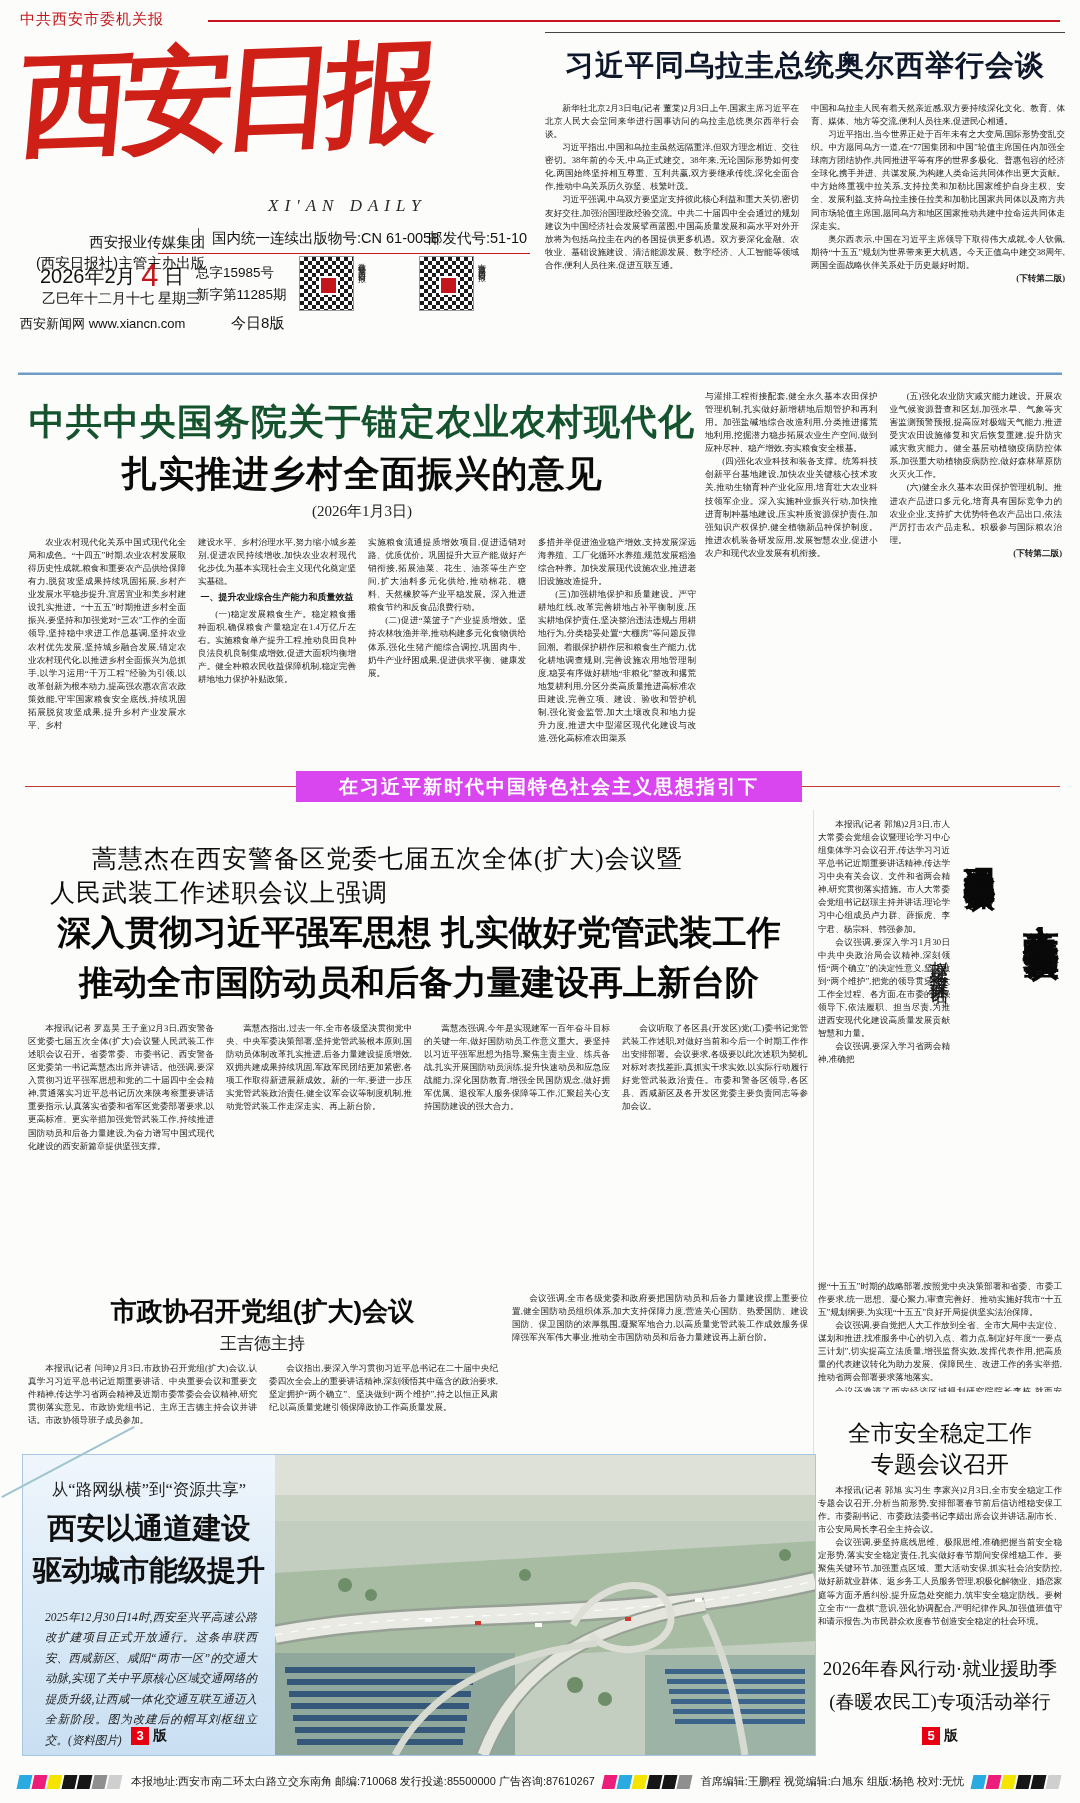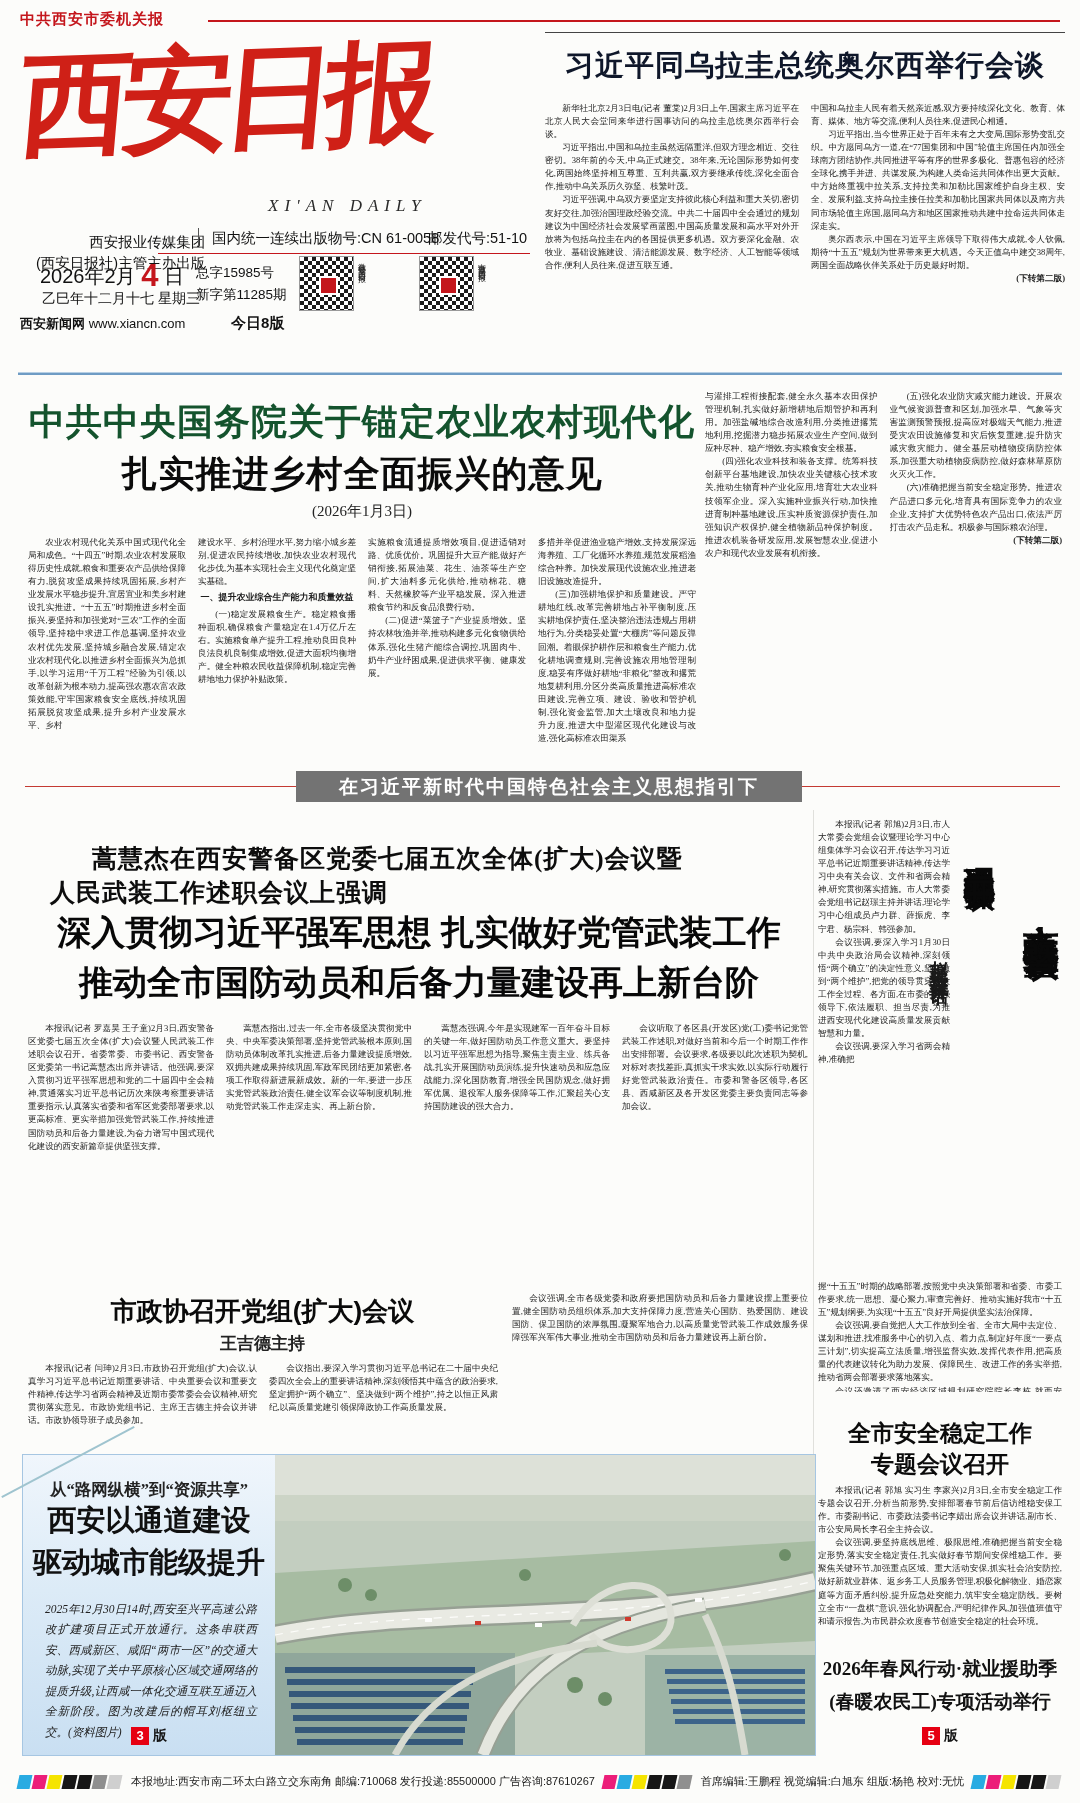--- a/index.html
+++ b/index.html
@@ -1,21 +1,21 @@
 <!DOCTYPE html>
 <html><head>
 <meta charset="utf-8">
 <style>
   *{margin:0;padding:0;box-sizing:border-box}
   body{background:#d9d9d9}
   #page{position:relative;width:1080px;height:1803px;margin:0 auto;background:#fcfcfa;
         font-family:"Liberation Serif","DejaVu Serif",serif;color:#141414;overflow:hidden}
   .abs{position:absolute}
   .sans{font-family:"Liberation Sans","DejaVu Sans",sans-serif}
-  .b{font-weight:bold}
+  .b{font-weight:normal}
   .ctr{text-align:center}
   .red{color:#c4161c}
   .bt{font-size:8.6px;line-height:1.52;text-align:justify;color:#1d1d1d}
   .bt p{text-indent:2em;margin:0}
   .bt p.noind{text-indent:0}
   .bt p.sechead{text-indent:0;text-align:center;font-weight:bold;margin:3px 0;font-size:9px}
   .jump{display:block;text-align:right;text-indent:0;font-weight:bold}
   .cols{display:flex}
   .cols>div{flex:1;overflow:hidden}
   .cols.g12>div+div{margin-left:12px}
@@ -25,21 +25,21 @@
   .qrbox{display:flex;align-items:flex-start}
   .qr{width:53px;height:53px;background:repeating-conic-gradient(#1b1b1b 0% 25%,#fff 0% 50%);
       background-size:8px 8px;position:relative;outline:1px solid #9a9a9a}
   .qr:after{content:"";position:absolute;left:19px;top:19px;width:15px;height:15px;
       background:#c4161c;border:2px solid #fff}
   .qrlabel{writing-mode:vertical-rl;font-size:8px;line-height:1.25;letter-spacing:1px;
       margin-left:3px;color:#222;font-family:"Liberation Sans",sans-serif}
   #logo{left:20px;top:28px;font-size:112px;font-weight:bold;color:#cf2017;line-height:1.25;
       letter-spacing:-10px;font-family:"DejaVu Serif",serif;
       transform:rotate(-2deg) skewX(-7deg);white-space:nowrap}
-  .banner{background:#737373;color:#fff;font-weight:bold;font-size:19px;line-height:31px;
+  .banner{background:#d946ef;color:#fff;font-weight:bold;font-size:19px;line-height:31px;
       text-align:center;letter-spacing:2px;font-family:"Liberation Sans",sans-serif}
   .marks{display:flex;align-items:center;flex:0 0 auto}
   .marks span{width:13px;height:14px;margin-right:2px;transform:skewX(-12deg);display:block}
   .m1{background:#29abe2}.m2{background:#ec1e79}.m3{background:#f5e400}
   .m4{background:#161616}.m5{background:#161616}.m6{background:#8f8f8f}.m7{background:#cfcfcf}
   .pgmark{display:inline-flex;align-items:center;gap:4px;font-size:14px;font-weight:bold}
   .pgmark i{font-style:normal;display:inline-block;width:18px;height:18px;background:#e60012;
       color:#fff;text-align:center;line-height:18px;font-size:13px;font-family:"Liberation Sans",sans-serif}
   .panel{background:linear-gradient(180deg,#f0f6fc 0%,#dcebf7 45%,#c9dff2 100%)}
   .caption{font-size:11.5px;line-height:1.78;text-align:justify;color:#222;font-style:italic}
@@ -138,21 +138,21 @@
       <p>(三)加强耕地保护和质量建设。严守耕地红线,改革完善耕地占补平衡制度,压实耕地保护责任,坚决整治违法违规占用耕地行为,分类稳妥处置“大棚房”等问题反弹回潮。着眼保护耕作层和粮食生产能力,优化耕地调查规则,完善设施农用地管理制度,稳妥有序做好耕地“非粮化”整改和撂荒地复耕利用,分区分类高质量推进高标准农田建设,完善立项、建设、验收和管护机制,强化资金监管,加大土壤改良和地力提升力度,推进大中型灌区现代化建设与改造,强化高标准农田渠系</p>
     </div>
   </div>
   <div class="abs cols g12 bt" style="left:705px;top:390px;width:357px;height:360px">
     <div class="clip">
       <p class="noind">与灌排工程衔接配套,健全永久基本农田保护管理机制,扎实做好新增耕地后期管护和再利用。加强盐碱地综合改造利用,分类推进撂荒地利用,挖掘潜力稳步拓展农业生产空间,做到应种尽种、稳产增效,夯实粮食安全根基。</p>
       <p>(四)强化农业科技和装备支撑。统筹科技创新平台基地建设,加快农业关键核心技术攻关,推动生物育种产业化应用,培育壮大农业科技领军企业。深入实施种业振兴行动,加快推进育制种基地建设,压实种质资源保护责任,加强知识产权保护,健全植物新品种保护制度。推进农机装备研发应用,发展智慧农业,促进小农户和现代农业发展有机衔接。</p>
     </div>
     <div class="clip">
       <p>(五)强化农业防灾减灾能力建设。开展农业气候资源普查和区划,加强水旱、气象等灾害监测预警预报,提高应对极端天气能力,推进受灾农田设施修复和灾后恢复重建,提升防灾减灾救灾能力。健全基层动植物疫病防控体系,加强重大动植物疫病防控,做好森林草原防火灭火工作。</p>
-      <p>(六)准确把握当前安全稳定形势。推进农产品进口多元化,培育具有国际竞争力的农业企业,支持扩大优势特色农产品出口,依法严厉打击农产品走私。积极参与国际粮农治理。</p>
+      <p>(六)健全永久基本农田保护管理机制。推进农产品进口多元化,培育具有国际竞争力的农业企业,支持扩大优势特色农产品出口,依法严厉打击农产品走私。积极参与国际粮农治理。</p>
       <span class="jump">(下转第二版)</span>
     </div>
   </div>
 
   <div class="abs" style="left:25px;top:786px;width:1035px;height:1px;background:#c43a32"></div>
   <div class="abs banner" style="left:296px;top:771px;width:506px;height:31px">在习近平新时代中国特色社会主义思想指引下</div>
 
   <div class="abs b" style="left:92px;top:842px;width:680px;font-size:25px;letter-spacing:1px;color:#0d0d0d">蒿慧杰在西安警备区党委七届五次全体(扩大)会议暨</div>
   <div class="abs b" style="left:50px;top:876px;width:500px;font-size:25px;letter-spacing:1px;color:#0d0d0d">人民武装工作述职会议上强调</div>
   <div class="abs hd-sans ctr" style="left:28px;top:910px;width:782px;font-size:34px;color:#080808">深入贯彻习近平强军思想 扎实做好党管武装工作</div>
@@ -219,21 +219,21 @@
     <span class="pgmark">
         <i>5</i>
         <span>版</span>
       </span>
   </div>
 
   <div class="abs" style="left:22px;top:1454px;width:794px;height:302px;border:1px solid #a6c6e2;background:#fff">
     <div class="panel" style="position:absolute;left:0;top:0;width:252px;height:100%">
       <div style="position:absolute;left:-30px;top:6px;width:150px;height:2px;background:#9fc4cf;transform:rotate(-28deg)"></div>
       <div class="ctr b" style="margin-top:24px;font-size:16.5px;color:#222">从“路网纵横”到“资源共享”</div>
-      <div class="ctr hd-sans" style="font-size:29px;color:#101010">西安以通道建设</div>
+      <div class="ctr hd-sans" style="margin-top:8px;font-size:29px;color:#101010">西安以通道建设</div>
       <div class="ctr hd-sans" style="margin-top:2px;font-size:29px;color:#101010">驱动城市能级提升</div>
       <div class="caption" style="margin:16px 18px 0 22px">2025年12月30日14时,西安至兴平高速公路改扩建项目正式开放通行。这条串联西安、西咸新区、咸阳“两市一区”的交通大动脉,实现了关中平原核心区域交通网络的提质升级,让西咸一体化交通互联互通迈入全新阶段。图为改建后的帽耳刘枢纽立交。(资料图片)</div>
       <div class="ctr" style="position:absolute;bottom:10px;width:100%">
         <span class="pgmark">
             <i>3</i>
             <span>版</span>
           </span>
       </div>
     </div>
     <svg style="position:absolute;left:252px;top:0" width="540" height="300" viewBox="0 0 540 300" preserveAspectRatio="none">

